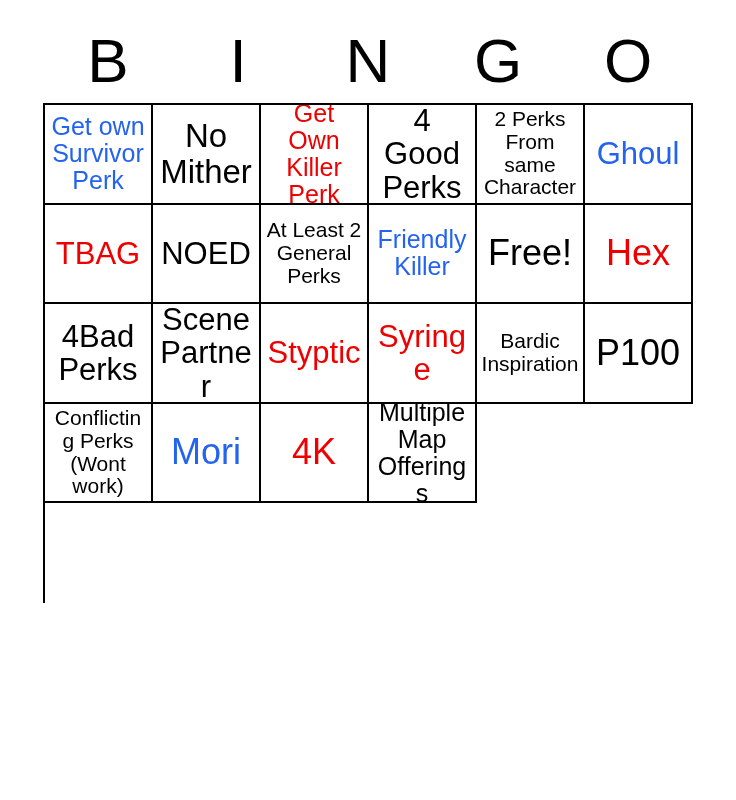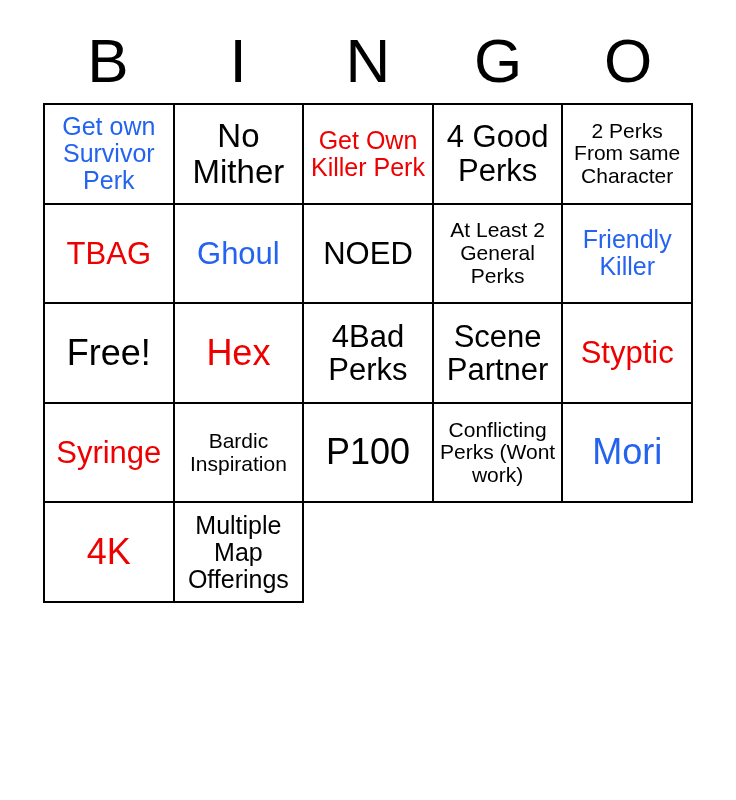--- a/index.html
+++ b/index.html
@@ -40,21 +40,21 @@
     letter-spacing: 0px;
   }
   
   #bingo-grid {
     position: absolute;
     left: 43px;
     top: 103px;
     width: 650px;
     height: 500px;
     display: grid;
-    grid-template-columns: repeat(5, 1fr);
+    grid-template-columns: repeat(6, 1fr);
     grid-template-rows: repeat(5, 1fr);
     border-top: 2px solid #000000;
     border-left: 2px solid #000000;
     box-sizing: border-box;
     background: #ffffff;
   }
   .cell {
     border-right: 2px solid #000000;
     border-bottom: 2px solid #000000;
     box-sizing: border-box;
@@ -106,24 +106,24 @@
       <div class="cell">
         <span class="cell-text fs-sm c-red">Get Own Killer Perk</span>
       </div>
       <div class="cell">
         <span class="cell-text fs-md c-black">4 Good Perks</span>
       </div>
       <div class="cell">
         <span class="cell-text fs-xs c-black">2 Perks From same Character</span>
       </div>
       <div class="cell">
-        <span class="cell-text fs-md c-red">TBAG</span>
+        <span class="cell-text fs-md c-blue">Ghoul</span>
       </div>
       <div class="cell">
-        <span class="cell-text fs-md c-blue">Ghoul</span>
+        <span class="cell-text fs-md c-red">TBAG</span>
       </div>
       <div class="cell">
         <span class="cell-text fs-md c-black">NOED</span>
       </div>
       <div class="cell">
         <span class="cell-text fs-xs c-black">At Least 2 General Perks</span>
       </div>
       <div class="cell">
         <span class="cell-text fs-sm c-blue">Friendly Killer</span>
       </div>

